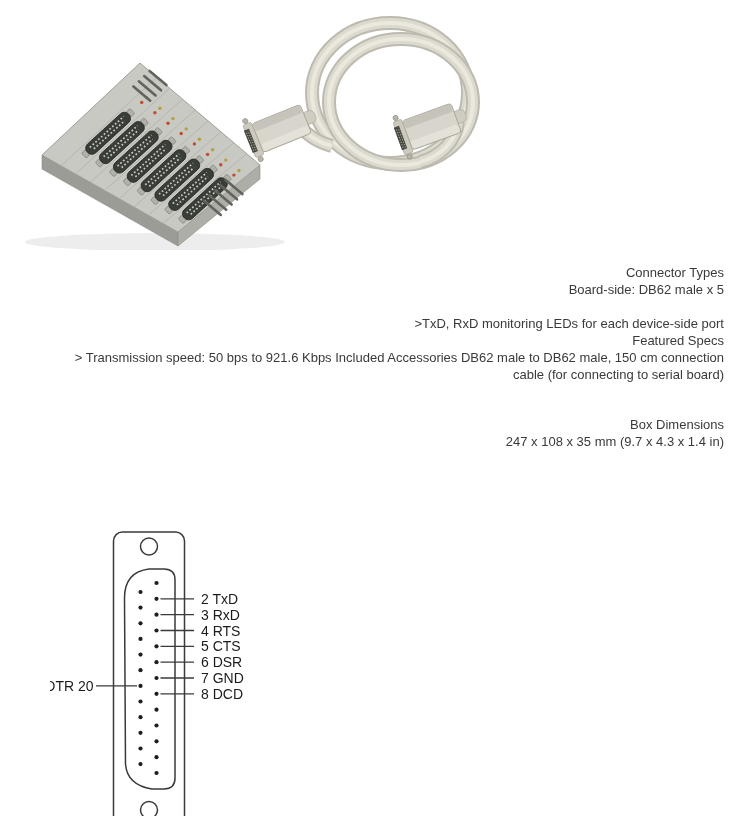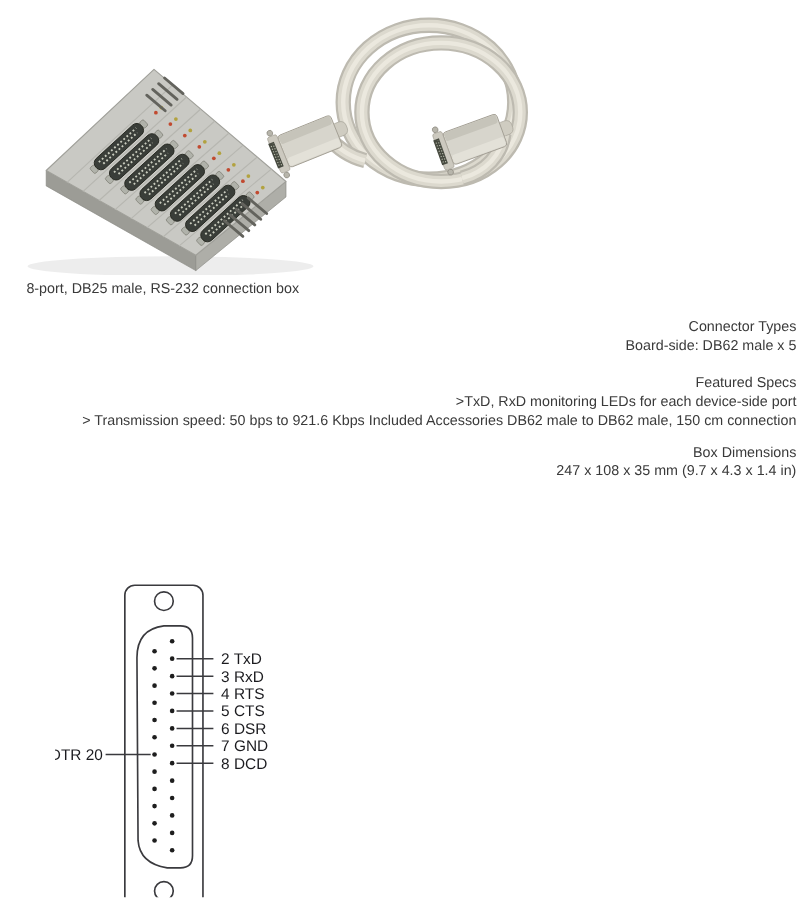--- a/index.html
+++ b/index.html
@@ -7,21 +7,21 @@
     position:relative;width:730px;height:816px;background:#ffffff;
     font-family:"Liberation Sans",sans-serif;color:#3a3a3a;font-size:13px;
     overflow:hidden;
   }
   .photo{position:absolute;left:0;top:0;width:730px;height:250px;}
   .photo svg{display:block;}
   .textblock{position:absolute;left:24px;top:246px;width:700px;line-height:17px;}
   .summary{margin:7px 0 0 0;}
   .section{margin-top:18px;text-align:right;}
   .section.specs{margin-top:17px;}
-  .section.boxdim{margin-top:12px;}
+  .section.boxdim{margin-top:33px;}
   .line{white-space:nowrap;}
   .diagram{position:absolute;left:50px;top:516px;width:250px;height:316px;}
   svg text{font-family:"Liberation Sans",sans-serif;}
   .diagram text{font-size:14px;fill:#1b1b1f;}
 </style>
 </head>
 <body>
 
 <div class="page">
 
@@ -124,31 +124,31 @@
           <path d="M 420 162 C 442 156 456 140 458 122" stroke="#dcd9ce" stroke-width="10"></path>
           <path d="M 420 162 C 442 156 456 140 458 122" stroke="#ebe8de" stroke-width="4"></path>
         </g>
         <use href="#db62head" transform="translate(278,130) rotate(158)"></use>
         <use href="#db62head" transform="translate(428,128) rotate(160)"></use>
       </g>
     </svg>
   </div>
 
   <div class="textblock">
-    <p class="summary line">8-port, DB25 male, RS-232 connection box</p>
 
     <div class="section">
       <div class="line">Connector Types</div>
       <div class="line">Board-side: DB62 male x 5</div>
     </div>
 
     <div class="section specs">
+      <div class="line">&gt;TxD, RxD monitoring LEDs for each device-side port</div>
       <div class="line">Featured Specs</div>
-      <div class="line">&gt;TxD, RxD monitoring LEDs for each device-side port</div>
       <div class="line">&gt; Transmission speed: 50 bps to 921.6 Kbps Included Accessories DB62 male to DB62 male, 150 cm connection</div>
+      <div class="line">cable (for connecting to serial board)</div>
     </div>
 
     <div class="section boxdim">
       <div class="line">Box Dimensions</div>
       <div class="line">247 x 108 x 35 mm (9.7 x 4.3 x 1.4 in)</div>
     </div>
   </div>
 
   <div class="diagram">
     <svg width="250" height="316" viewBox="0 0 250 316">

